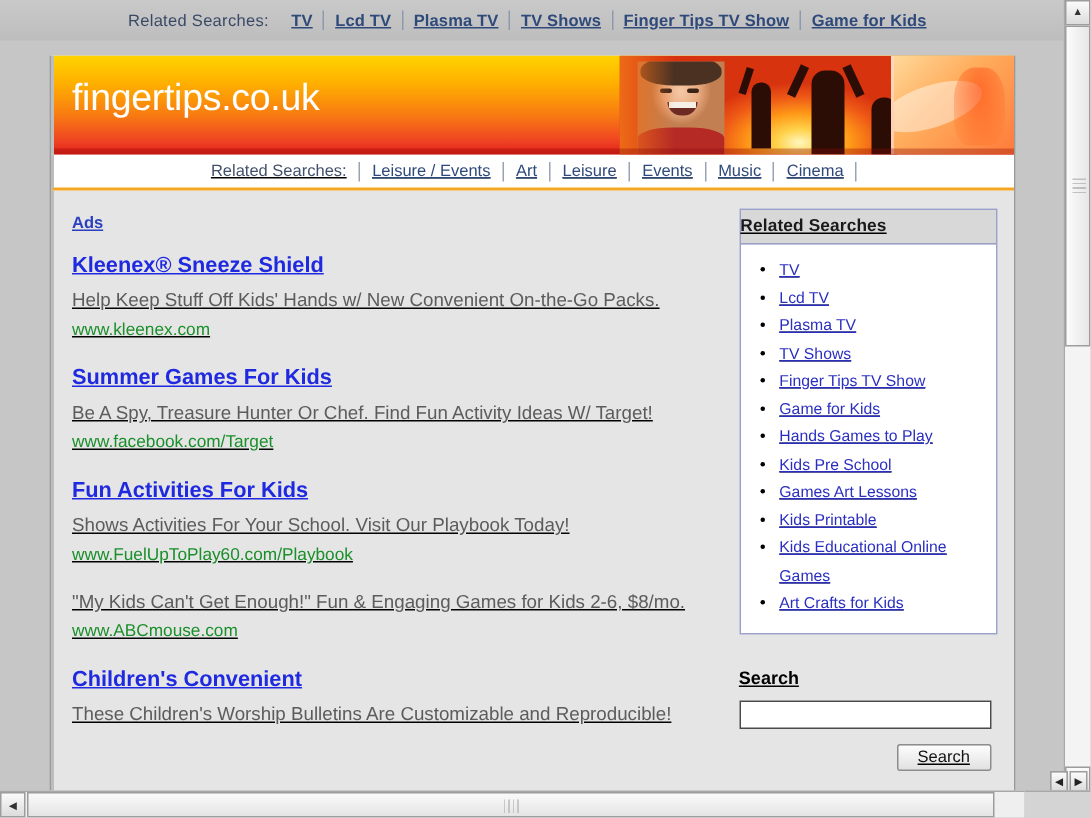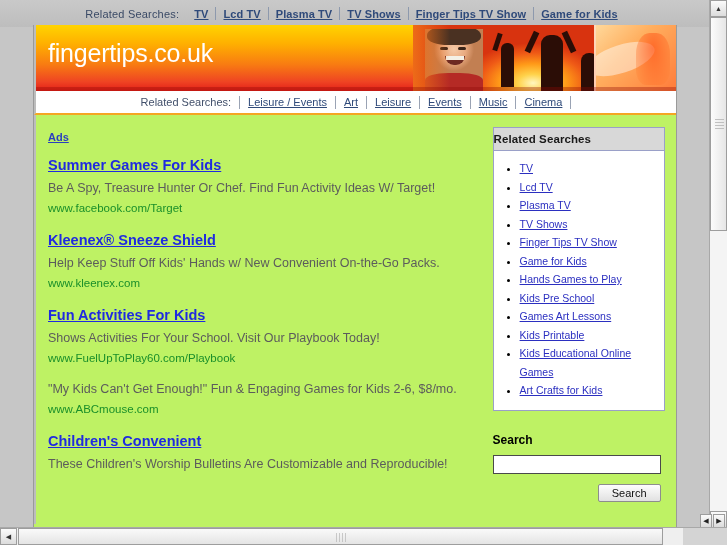--- a/index.html
+++ b/index.html
@@ -47,28 +47,29 @@
     width: 1px;
     height: 13px;
     background: #8d99ad;
     display: inline-block;
   }
 
   
   #page {
     position: absolute;
     left: 33px;
-    top: 25px;
+    top: 37px;
     width: 644px;
     height: 503px;
-    background: #bef264;
+    background: #e5e5e5;
     border: 1px solid #9a9a9a;
     border-top: none;
     box-sizing: border-box;
     overflow: hidden;
+    text-decoration: underline;
   }
 
   
   #banner {
     position: relative;
     height: 66px;
     background: linear-gradient(to bottom, #ffd400 0%, #ffb000 28%, #f87b12 60%, #ef4423 86%, #e21f18 100%);
     overflow: hidden;
     border-left: 2px solid #bdbdbd;
   }
@@ -460,29 +461,29 @@
     <span class="nav-link">Cinema</span>
     <span class="nav-sep"></span>
   </div>
 
   <div id="content">
 
     <div id="left-col">
       <span class="ads-label">Ads</span>
 
       <div class="ad-block">
+        <div class="ad-title">Kleenex® Sneeze Shield</div>
+        <div class="ad-desc">Help Keep Stuff Off Kids' Hands w/ New Convenient On-the-Go Packs.</div>
+        <div class="ad-url">www.kleenex.com</div>
+      </div>
+
+      <div class="ad-block">
         <div class="ad-title">Summer Games For Kids</div>
         <div class="ad-desc">Be A Spy, Treasure Hunter Or Chef. Find Fun Activity Ideas W/ Target!</div>
         <div class="ad-url">www.facebook.com/Target</div>
-      </div>
-
-      <div class="ad-block">
-        <div class="ad-title">Kleenex® Sneeze Shield</div>
-        <div class="ad-desc">Help Keep Stuff Off Kids' Hands w/ New Convenient On-the-Go Packs.</div>
-        <div class="ad-url">www.kleenex.com</div>
       </div>
 
       <div class="ad-block">
         <div class="ad-title">Fun Activities For Kids</div>
         <div class="ad-desc">Shows Activities For Your School. Visit Our Playbook Today!</div>
         <div class="ad-url">www.FuelUpToPlay60.com/Playbook</div>
       </div>
 
       <div class="ad-block">
         <div class="ad-desc">"My Kids Can't Get Enough!" Fun &amp; Engaging Games for Kids 2-6, $8/mo.</div>

